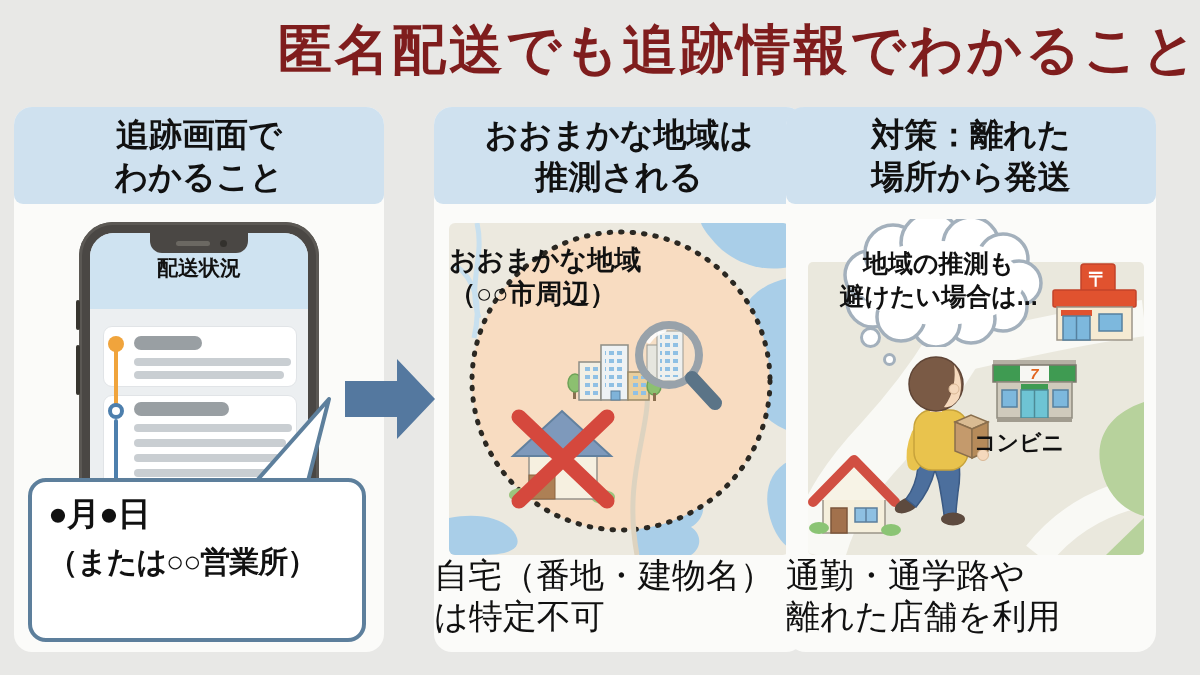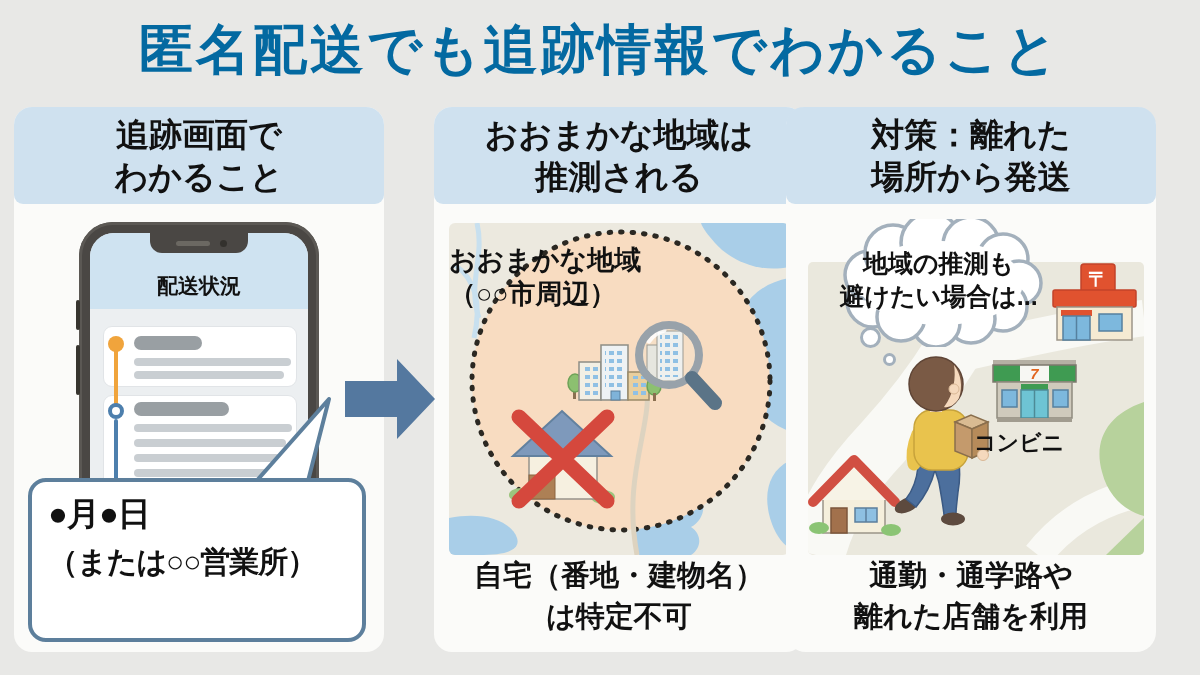--- a/index.html
+++ b/index.html
@@ -1,35 +1,35 @@
 <!DOCTYPE html>
 <html><head>
 <meta charset="utf-8">
 <style>
   html,body{margin:0;padding:0;}
   .page{position:relative;width:1200px;height:675px;background:#e8e8e6;overflow:hidden;
         font-family:"Liberation Sans","DejaVu Sans",sans-serif;color:#111;}
-  .title{position:absolute;top:14px;left:0;width:1200px;margin:0;text-align:center;
-         font-size:54px;font-weight:900;letter-spacing:3px;color:#0369a1;}
+  .title{position:absolute;top:14px;left:0;width:1200px;margin:0;text-align:right;
+         font-size:54px;font-weight:900;letter-spacing:3px;color:#7f1d1d;}
   .panel{position:absolute;top:107px;width:370px;height:545px;background:#fbfbf9;
          border-radius:18px;}
   #panel1{left:8px;margin-left:6px;} #panel2{left:434px;} #panel3{left:786px;border-radius:20px;}
   .band{position:absolute;top:0;left:0;width:100%;height:97px;background:#cfe1ef;
         border-radius:18px 18px 9px 9px;display:flex;flex-direction:column;
         align-items:center;justify-content:center;gap:1px;
         font-size:33px;font-weight:800;line-height:41px;}
   
   .phone{position:absolute;left:65px;top:115px;width:240px;height:380px;
          background:#4a4744;border-radius:34px;box-shadow:inset 0 0 0 3px #5b5854;z-index:1;}
   .side-btn{position:absolute;left:-3px;width:4px;background:#37352f;border-radius:2px;}
   .sb1{top:78px;height:30px;} .sb2{top:123px;height:50px;}
   .phone-screen{position:absolute;inset:11px;background:#eceff1;border-radius:24px;overflow:hidden;}
   .screen-header{position:absolute;top:0;left:0;width:100%;height:76px;background:#cfe3f1;
                  display:flex;align-items:flex-end;justify-content:center;
-                 font-size:21px;font-weight:800;padding-bottom:9px;box-sizing:border-box;}
+                 font-size:21px;font-weight:800;padding-bottom:27px;box-sizing:border-box;}
   .notch{position:absolute;top:0;left:60px;width:98px;height:20px;background:#4a4744;
          border-radius:0 0 12px 12px;}
   .speaker{position:absolute;left:26px;top:8px;width:34px;height:5px;background:#6b6862;border-radius:3px;}
   .cam{position:absolute;left:70px;top:7px;width:7px;height:7px;background:#33312d;border-radius:50%;}
   .card{position:absolute;left:13px;width:192px;background:#fff;border:1px solid #e1e4e7;
         border-radius:9px;z-index:2;}
   .card1{top:93px;height:59px;} .card2{top:162px;height:132px;}
   .bar{position:absolute;border-radius:7px;}
   .bar.dark{background:#999fa3;height:14px;} .bar.lite{background:#c9ced2;height:8px;}
   .tl{position:absolute;z-index:3;}
@@ -44,22 +44,22 @@
           padding:8px 0 0 16px;font-weight:800;}
   .bubble div{font-size:33px;line-height:48px;letter-spacing:-1px;white-space:nowrap;}
   .bubble .b3{font-size:30px;}
   
   .arrow{position:absolute;left:345px;top:357px;width:92px;height:84px;z-index:10;}
   
   .map2{position:absolute;left:15px;top:116px;width:340px;height:332px;background:#ece9df;
         border-radius:6px;overflow:hidden;}
   .circle-label{position:absolute;top:20px;left:0;width:100%;text-align:left;
                 font-weight:800;font-size:27px;line-height:34px;z-index:4;}
-  .caption{position:absolute;top:448px;left:0;width:100%;text-align:center;
-           font-size:29px;font-weight:700;line-height:41px;letter-spacing:0px;}
+  .caption{position:absolute;top:448px;left:0;width:100%;
+           font-size:34px;font-weight:400;line-height:41px;letter-spacing:0px;}
   
   .map3{position:absolute;left:22px;top:155px;width:336px;height:293px;background:#eae8dd;
         border-radius:5px;overflow:hidden;z-index:1;}
   .store-label{position:absolute;left:166px;top:166px;width:120px;text-align:left;
                font-size:22px;font-weight:800;z-index:2;}
   .thought{position:absolute;left:45px;top:112px;width:215px;height:128px;z-index:4;}
   .thought svg{position:absolute;inset:0;}
   .thought-text{position:absolute;top:28px;left:0;width:100%;text-align:center;
                 font-size:25px;font-weight:800;line-height:33px;}
   .trail{position:absolute;background:#fff;border:3px solid #a3b0bc;border-radius:50%;z-index:4;box-sizing:border-box;}

